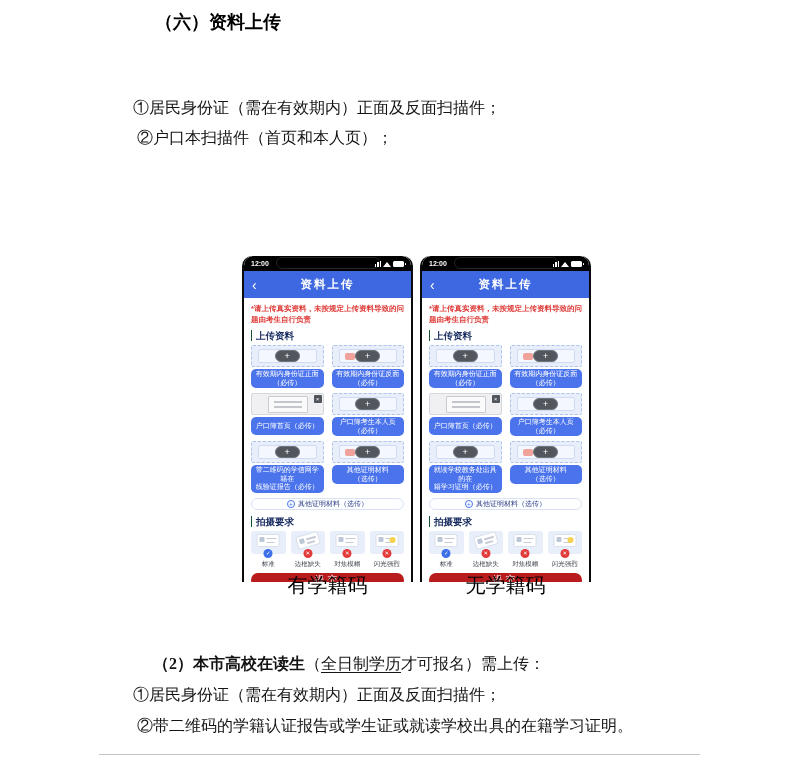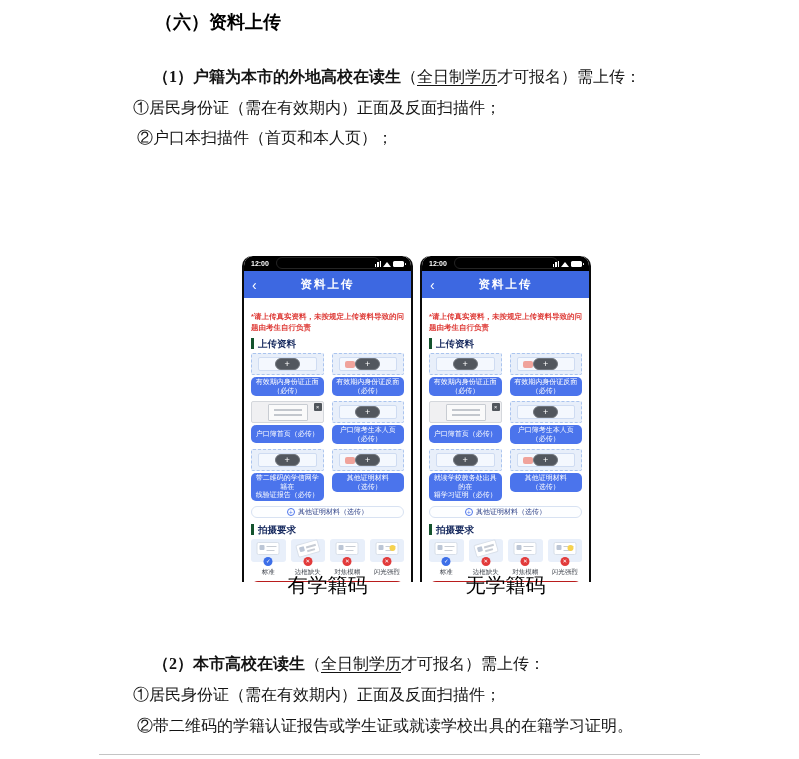--- a/index.html
+++ b/index.html
@@ -48,23 +48,23 @@
   .sig i { display:block; width:1.5px; background:#fff; }
   .sig i:nth-child(1){height:3px;} .sig i:nth-child(2){height:4.5px;} .sig i:nth-child(3){height:6px;}
   .wifi { width:0; height:0; border-left:4px solid transparent; border-right:4px solid transparent; border-bottom:5px solid #fff; }
   .batt { width:11px; height:5.5px; background:#fff; border-radius:1.5px; position:relative; }
   .batt::after { content:""; position:absolute; right:-2px; top:1.5px; width:1.5px; height:2.5px; background:#fff; border-radius:1px; }
   .appbar {
     height:27px; background:#3d68e1; display:flex; align-items:center; justify-content:center; position:relative;
   }
   .back { position:absolute; left:8px; color:#fff; font-size:14px; line-height:14px; cursor:pointer; }
   .apptitle { color:#fff; font-size:11.5px; font-weight:700; letter-spacing:2px; }
-  .pbody { height:284px; display:flex; flex-direction:column; padding:8px 7px; overflow:hidden; }
+  .pbody { height:284px; display:flex; flex-direction:column; padding:0 7px; overflow:hidden; }
   .warning { color:#de3a36; font-size:7.5px; font-weight:700; line-height:10.5px; margin:6px 0 5px; }
-  .sect { font-size:9.5px; font-weight:700; color:#16295e; border-left:3px solid #14532d; padding-left:4px; line-height:11px; margin-bottom:4px; }
+  .sect { font-size:9.5px; font-weight:700; color:#16295e; border-left:1px solid #14532d; padding-left:4px; line-height:11px; margin-bottom:4px; }
   .grid { display:grid; grid-template-columns:1fr 1fr; column-gap:8px; row-gap:5px; margin-bottom:5px; }
   .slot { display:flex; flex-direction:column; cursor:pointer; }
   .thumb {
     height:22px; background:#e8effa; border:1px dashed #aac4ee; border-radius:2px;
     position:relative; display:flex; align-items:center; justify-content:center; margin-bottom:2px;
   }
   .thumb .sketch { position:absolute; left:6px; top:3px; right:6px; bottom:3px; background:#f4f8fe; border:1px solid #cfdcf2; border-radius:2px; }
   .thumb .oval { position:relative; width:25px; height:12px; background:#52575e; border:1px solid #70757c; border-radius:7px;
                  color:#fff; font-size:9px; line-height:10px; text-align:center; z-index:2; }
   .thumb .blob { position:absolute; left:12px; top:7px; width:10px; height:7px; background:#f0a39b; border-radius:2px; z-index:1; }
@@ -109,21 +109,20 @@
     font-family:"Liberation Sans", sans-serif;
   }
 </style>
 </head>
 <body>
 
 <div class="page">
 
   <h1 class="doc-title">（六）资料上传</h1>
 
-  <p class="para p1"><b>（1）户籍为本市的外地高校在读生</b><span>（</span><span class="ul">全日制学历</span><span>才可报名）需上传：</span></p>
   <p class="para i11">①居民身份证（需在有效期内）正面及反面扫描件；</p>
   <p class="para i12">②户口本扫描件（首页和本人页）；</p>
 
   <div class="phones">
 
     <div class="phone">
       <div class="statusbar">
         <span class="time">12:00</span>
         <span class="notch"></span>
         <span class="sbicons">

